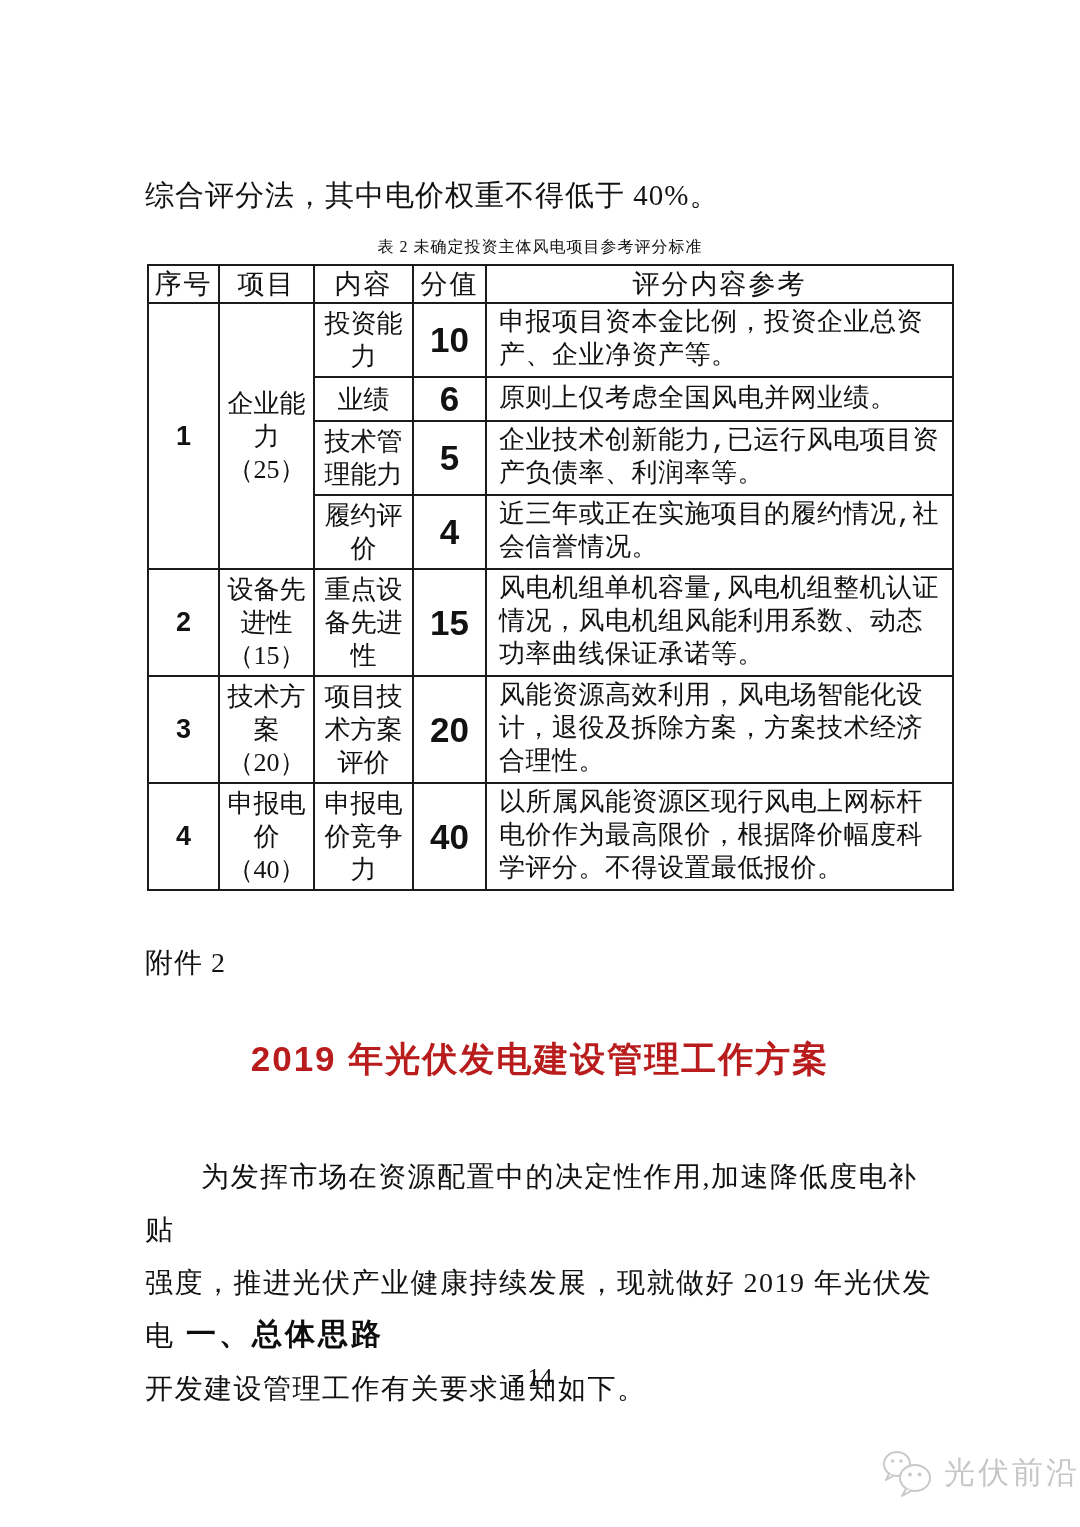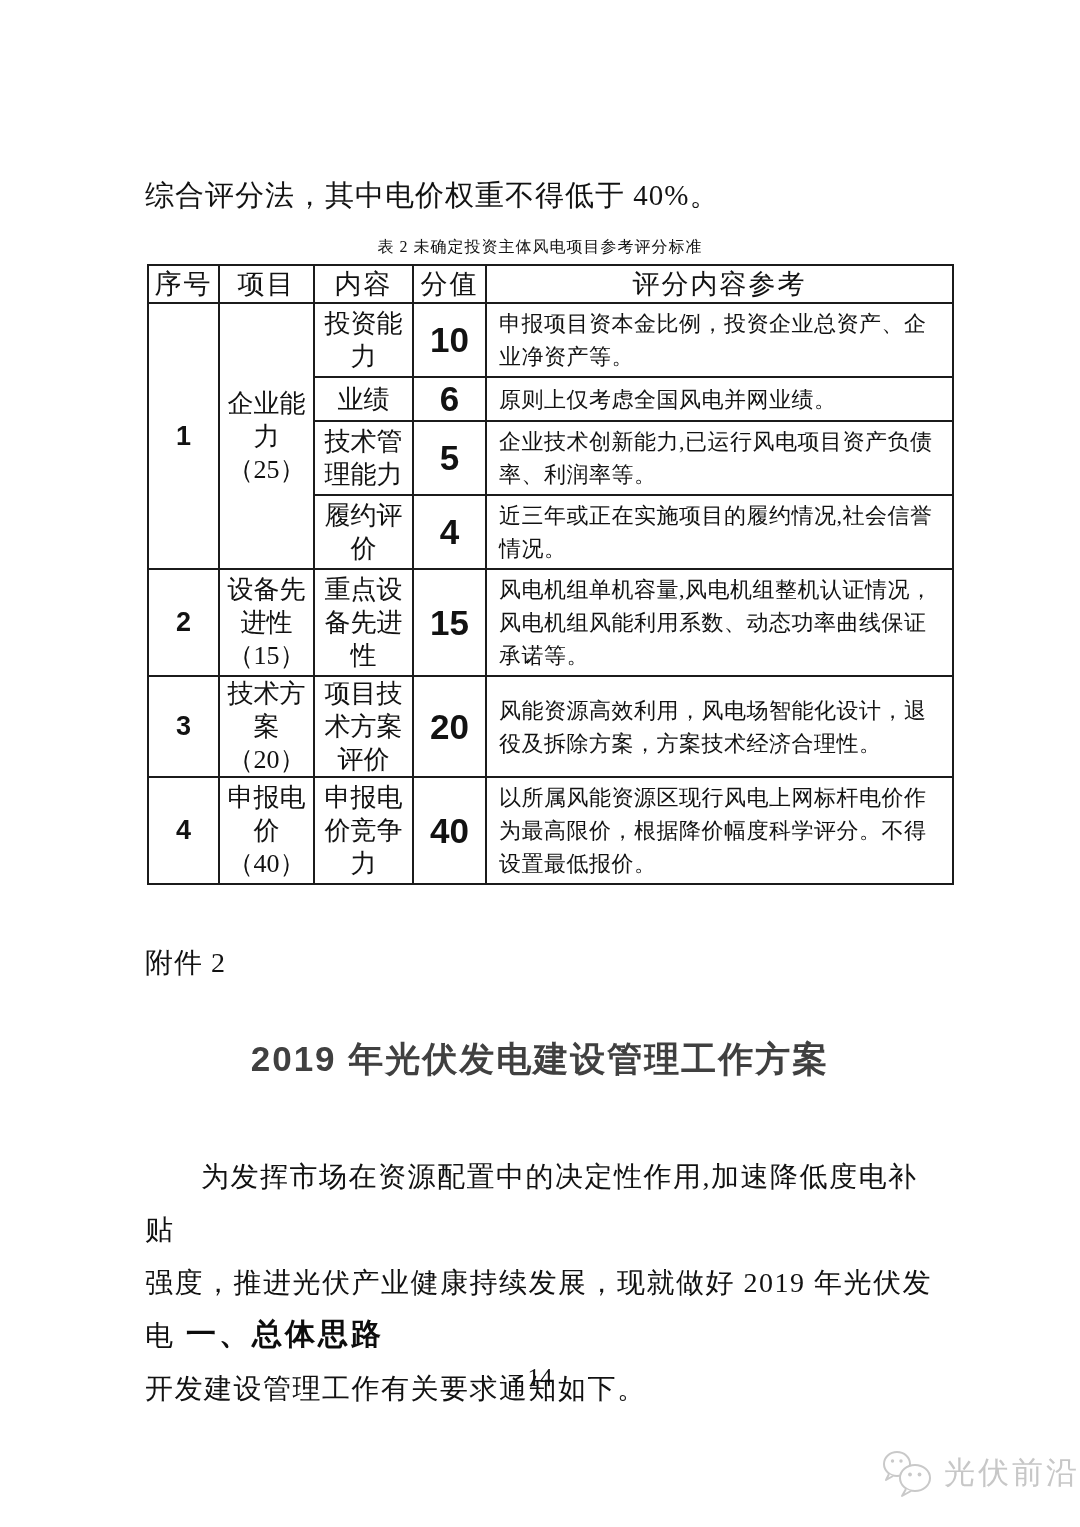--- a/index.html
+++ b/index.html
@@ -46,36 +46,36 @@
   .c-proj, .c-content {
     text-align:center; font-size:26px; line-height:33px;
     padding:0 2px;
   }
   .c-score {
     text-align:center;
     font-family:"Liberation Sans","DejaVu Sans",sans-serif;
     font-weight:700; font-size:35px;
   }
   .c-ref {
-    font-size:22px; line-height:33px;
+    font-size:26px; line-height:33px;
     padding:3px 8px 3px 12px;
-    text-align:left; letter-spacing:0.5px;
+    text-align:left; letter-spacing:0.5px;font-family:Liberation Mono, monospace;
   }
 
   .attachment-label {
     left:145px; top:944px;
     font-size:28px; letter-spacing:1px;
   }
 
   .doc-title {
     left:0; top:1036px; width:1080px;
     text-align:center;
     font-family:"Liberation Sans","DejaVu Sans",sans-serif;
     font-weight:700; font-size:35px; letter-spacing:2px;
-    color:#404040;
+    color:#b91c1c;
   }
 
   .paragraph {
     left:145px; top:1150px; width:800px;
     font-size:28px; line-height:53px; letter-spacing:1.5px;
   }
   .paragraph .p-line { display:block; }
   .paragraph .p-line.indent { text-indent:56px; }
 
   .section-heading {

